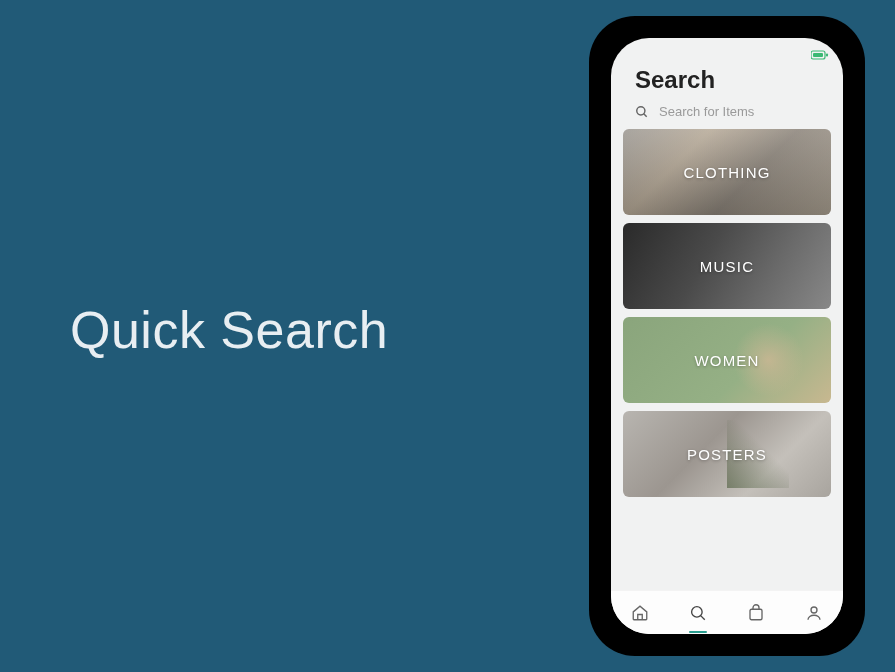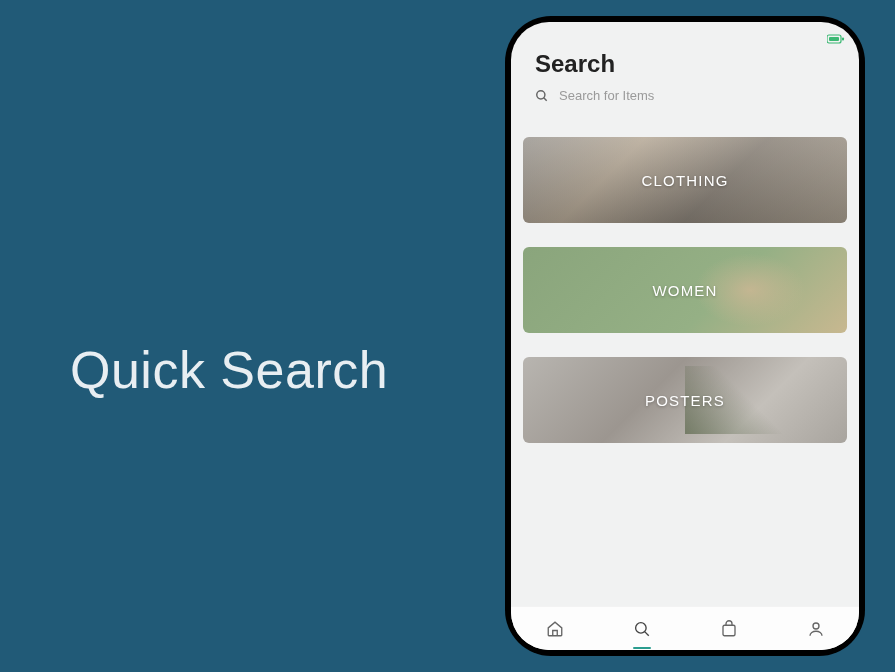--- a/index.html
+++ b/index.html
@@ -12,31 +12,30 @@
       position: relative;
     }
     .hero-title {
       position: absolute;
       left: 70px;
       top: 300px;
       color: #e8eef2;
       font-size: 52px;
       font-weight: 300;
       letter-spacing: 0.5px;
-      margin-top: 40px;
     }
     .phone-frame {
       position: absolute;
       right: 30px;
       top: 16px;
-      width: 360px;
+      width: 276px;
       height: 640px;
       background: #000;
       border-radius: 46px;
-      padding: 6px;
+      padding: 22px;
     }
     .phone-inner {
       width: 100%;
       height: 100%;
       background: #f1f2f2;
       border-radius: 38px;
       overflow: hidden;
       position: relative;
       display: flex;
       flex-direction: column;
@@ -58,21 +57,20 @@
     .app-title {
       font-size: 24px;
       font-weight: 700;
       color: #222;
     }
     .search-bar {
       display: flex;
       align-items: center;
       padding: 6px 24px 10px 24px;
       gap: 10px;
-      justify-content: flex-end;
     }
     .search-icon svg { display: block; }
     .search-input {
       flex: 1;
       border: none;
       background: transparent;
       font-size: 13px;
       color: #888;
       outline: none;
     }
@@ -85,21 +83,20 @@
     .category-card {
       height: 86px;
       border-radius: 6px;
       margin-bottom: 8px;
       display: flex;
       align-items: center;
       justify-content: center;
       position: relative;
       cursor: pointer;
       overflow: hidden;
-      margin-top: 24px;
     }
     .category-label {
       color: #fff;
       font-size: 15px;
       font-weight: 500;
       letter-spacing: 1.2px;
       z-index: 2;
       text-shadow: 0 1px 3px rgba(0,0,0,0.3);
     }
     .cat-clothing { background: linear-gradient(135deg, #9a9690 0%, #b5a896 30%, #8a8278 60%, #a89e8f 100%); }
@@ -169,20 +166,23 @@
           <line x1="20" y1="20" x2="15" y2="15"></line>
         </svg>
       </span>
       <input class="search-input" type="text" placeholder="Search for Items" style="">
     </div>
 
     <div class="categories">
       <div class="category-card cat-clothing">
         <span class="category-label">CLOTHING</span>
       </div>
+      <div class="category-card cat-music">
+        <span class="category-label">MUSIC</span>
+      </div>
       <div class="category-card cat-women">
         <span class="category-label">WOMEN</span>
       </div>
       <div class="category-card cat-posters">
         <span class="category-label">POSTERS</span>
       </div>
     </div>
 
     <div class="bottom-nav">
       <div class="nav-item">

